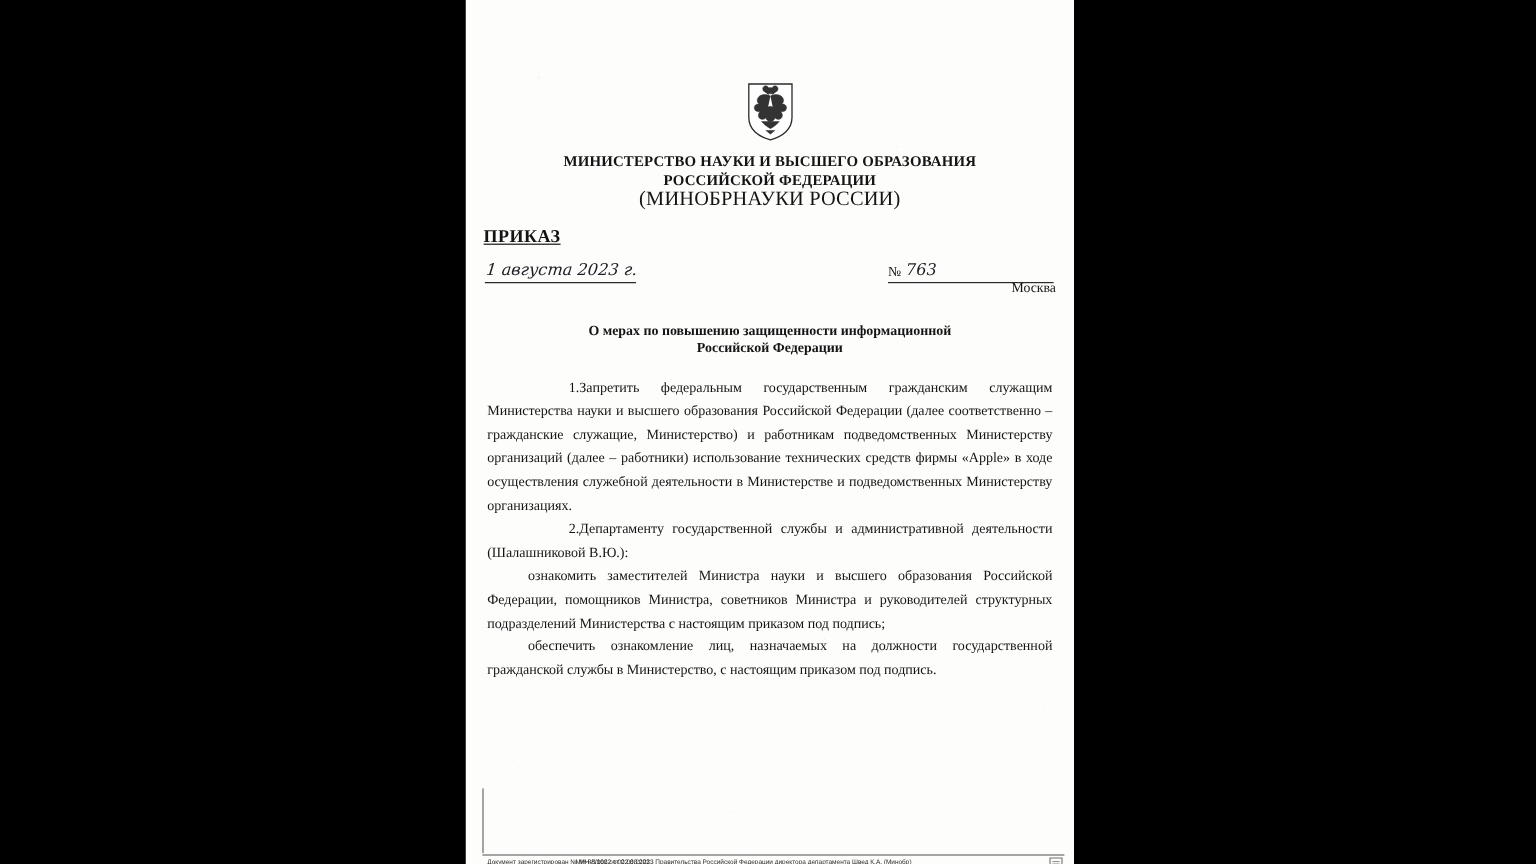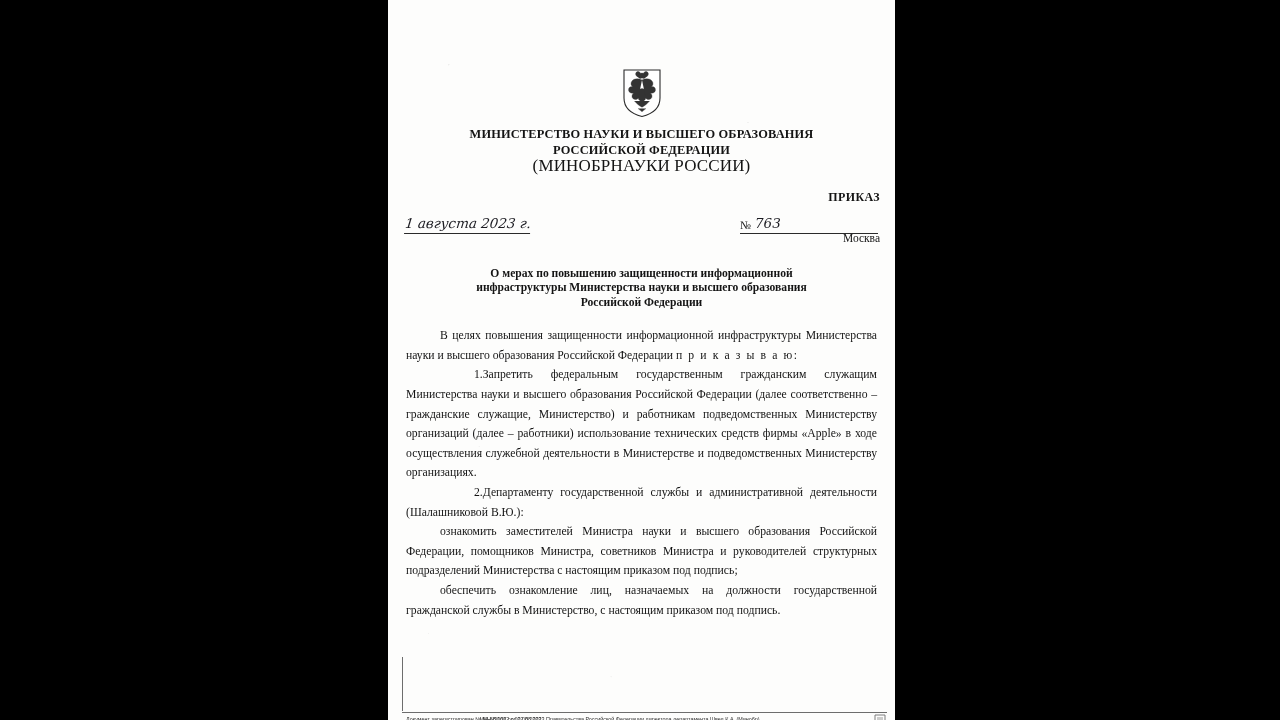--- a/index.html
+++ b/index.html
@@ -90,25 +90,26 @@
     line-height: 15.5px;
     letter-spacing: .15px;
     margin-top: 9px;
   }
   .org .sub {
     font-weight: normal;
     font-size: 17px;
   }
 
   .doc-kind {
-    text-align: right;
+    text-align: left;
     font-weight: bold;
-    font-size: 12px;
+    font-size: 15px;
     letter-spacing: .4px;
     margin-top: 16px;
+    text-decoration: underline;
   }
 
   
   .meta-row {
     position: relative;
     height: 34px;
     margin-top: 10px;
   }
   .hand {
     font-family: "DejaVu Serif", serif;
@@ -275,26 +276,24 @@
         <div class="meta-date hand">1 августа 2023 г.</div>
         <div class="meta-city">Москва</div>
         <div class="meta-num">
           <span class="nolabel">№</span>
           <span class="hand">763</span>
         </div>
       </div>
 
       <div class="subject">
         <div>О мерах по повышению защищенности информационной</div>
-        <div>инфраструктуры Министерства науки и высшего образования</div>
         <div>Российской Федерации</div>
       </div>
 
       <div class="body">
-        <p><span>В целях повышения защищенности информационной инфраструктуры Министерства науки и высшего образования Российской Федерации </span><span class="spaced">п р и к а з ы в а ю:</span></p>
 
         <p><span class="num">1.</span><span>Запретить федеральным государственным гражданским служащим Министерства науки и высшего образования Российской Федерации (далее соответственно – гражданские служащие, Министерство) и работникам подведомственных Министерству организаций (далее – работники) использование технических средств фирмы «Apple» в ходе осуществления служебной деятельности в Министерстве и подведомственных Министерству организациях.</span></p>
 
         <p><span class="num">2.</span><span>Департаменту государственной службы и административной деятельности (Шалашниковой В.Ю.):</span></p>
 
         <p>ознакомить заместителей Министра науки и высшего образования Российской Федерации, помощников Министра, советников Министра и руководителей структурных подразделений Министерства с настоящим приказом под подпись;</p>
 
         <p>обеспечить ознакомление лиц, назначаемых на должности государственной гражданской службы в Министерство, с настоящим приказом под подпись.</p>
       </div>
 

